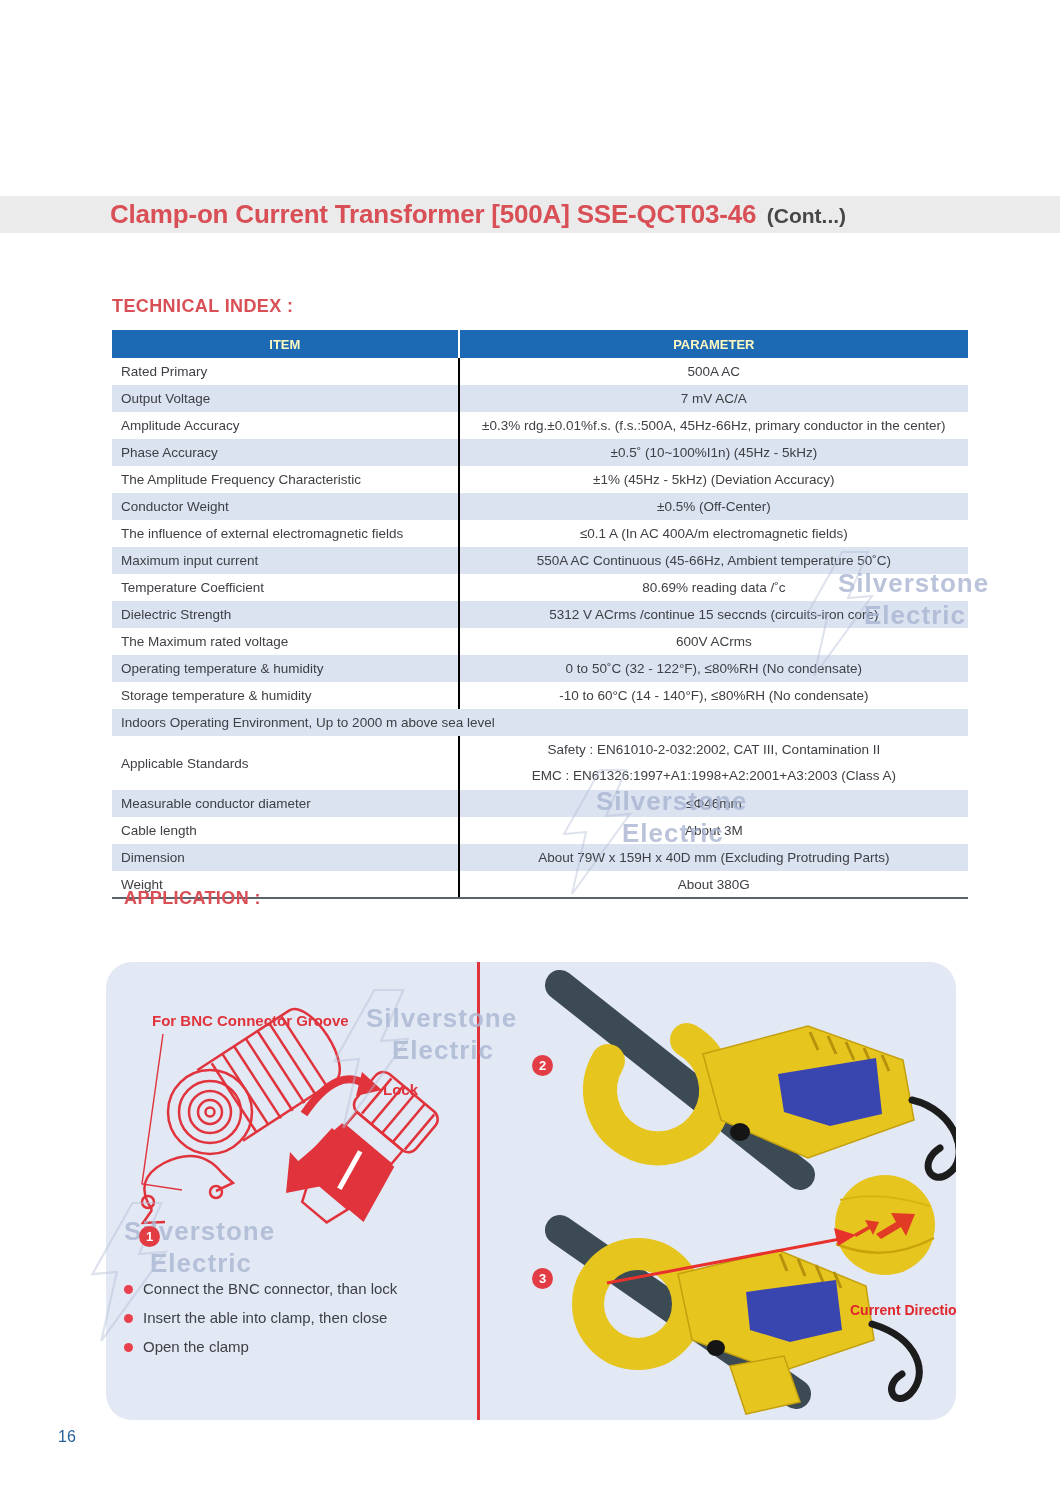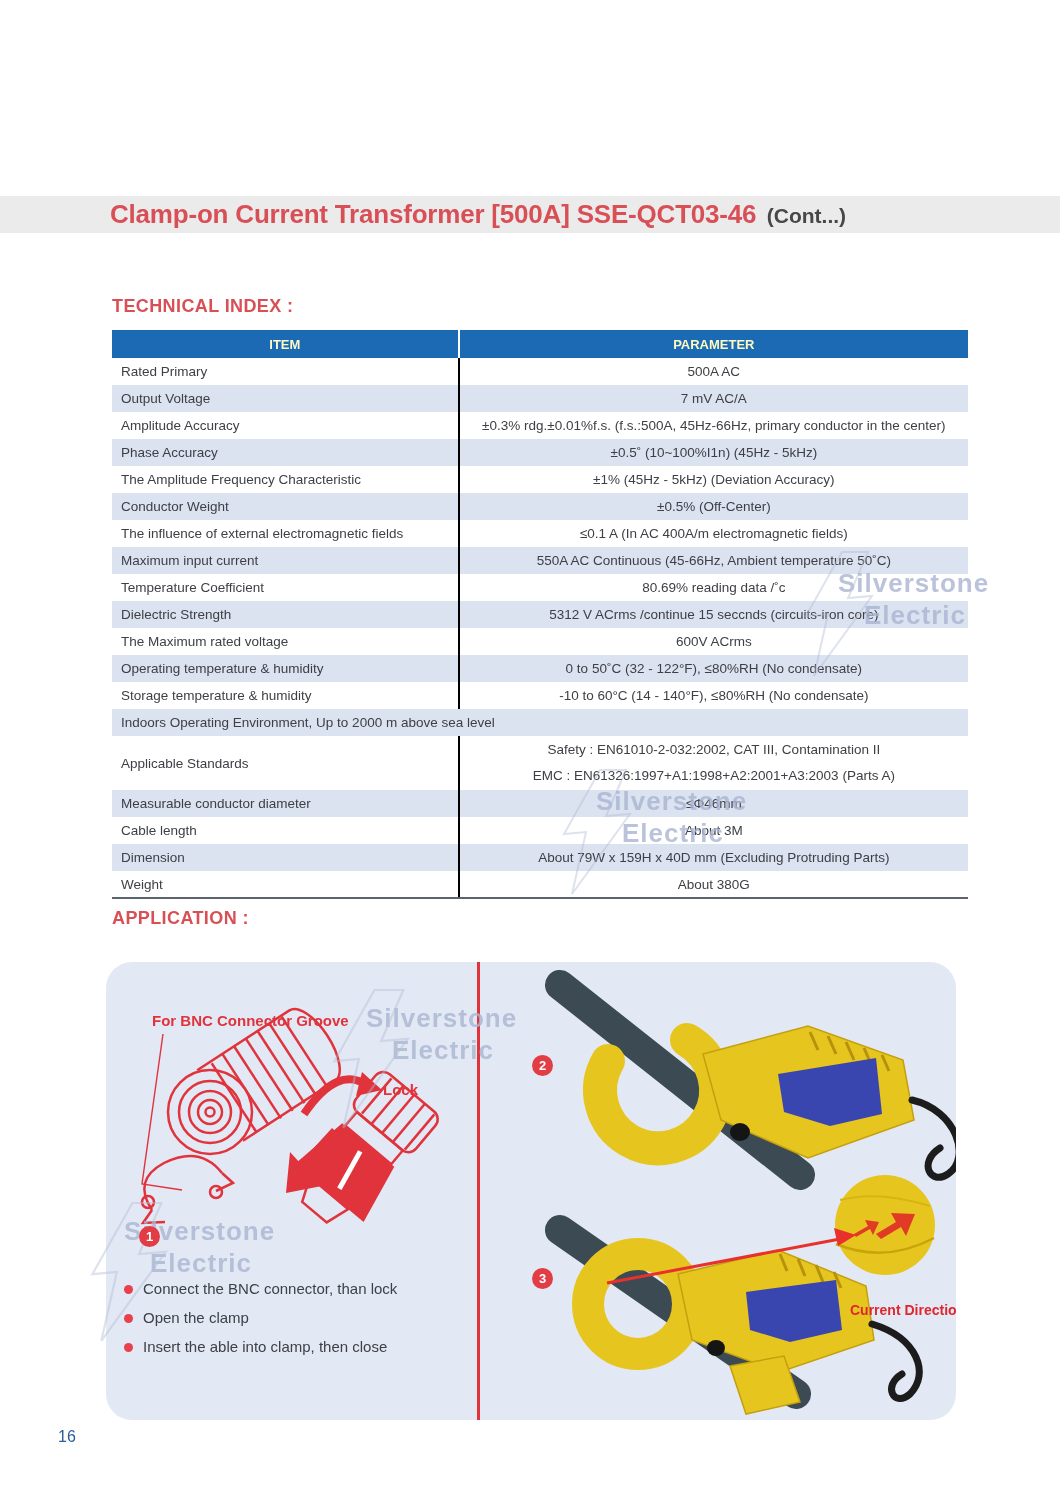--- a/index.html
+++ b/index.html
@@ -19,21 +19,21 @@
   body{background:#fff;font-family:"Liberation Sans",sans-serif;}
   .page{position:relative;width:1060px;height:1498px;background:#ffffff;overflow:hidden;margin:0 auto;}
 
   .title-band{position:absolute;left:0;top:196px;width:1060px;height:37px;background:#ecebec;}
   .doc-title{position:absolute;left:110px;top:199px;width:900px;white-space:nowrap;}
   .doc-title .main{font-size:26px;font-weight:700;color:var(--accent-red);letter-spacing:-0.2px;}
   .doc-title .cont{font-size:21px;font-weight:600;color:#474747;margin-left:6px;}
 
   .sec-heading{position:absolute;left:112px;font-size:18px;font-weight:700;color:var(--accent-red);letter-spacing:0.4px;}
   .sec-heading.tech{top:296px;}
-  .sec-heading.app{top:908px;}
+  .sec-heading.app{top:888px;margin-left:12px;}
 
   table.tech-table{position:absolute;left:112px;top:330px;width:856px;border-collapse:collapse;table-layout:fixed;}
   .tech-table th{background:var(--header-blue);color:#fef9c3;font-size:13px;font-weight:700;height:28px;text-align:center;}
   .tech-table th.th-item{width:40.5%;}
   .tech-table th.th-param{border-left:2px solid #fff;}
   .tech-table td{height:27px;font-size:13.5px;color:var(--text-dark);vertical-align:middle;padding:1px 0;}
   .tech-table td.item{text-align:left;padding-left:9px;}
   .tech-table td.param{text-align:center;border-left:2px solid #000000;}
   .tech-table tr.alt{background:var(--row-alt);}
   .tech-table tr:last-child td{border-bottom:2px solid #5c636c;}
@@ -140,21 +140,21 @@
           <td class="item">Storage temperature &amp; humidity</td>
           <td class="param">-10 to 60°C (14 - 140°F), ≤80%RH (No condensate)</td>
         </tr>
         <tr class="alt">
           <td colspan="2" class="item">Indoors Operating Environment, Up to 2000 m above sea level</td>
         </tr>
         <tr>
           <td class="item">Applicable Standards</td>
           <td class="param">
             <div class="pline">Safety : EN61010-2-032:2002, CAT III, Contamination II</div>
-            <div class="pline">EMC : EN61326:1997+A1:1998+A2:2001+A3:2003 (Parts A)</div>
+            <div class="pline">EMC : EN61326:1997+A1:1998+A2:2001+A3:2003 (Class A)</div>
           </td>
         </tr>
         <tr class="alt">
           <td class="item">Measurable conductor diameter</td>
           <td class="param">≤Φ46mm</td>
         </tr>
         <tr>
           <td class="item">Cable length</td>
           <td class="param">About 3M</td>
         </tr>
@@ -292,23 +292,23 @@
     <div class="num-circle nc-2">2</div>
     <div class="num-circle nc-3">3</div>
 
     <div class="steps">
       <div class="step">
         <span class="dot"></span>
         <span class="txt">Connect the BNC connector, than lock</span>
       </div>
       <div class="step">
         <span class="dot"></span>
-        <span class="txt">Open the clamp</span>
+        <span class="txt">Insert the able into clamp, then close</span>
       </div>
       <div class="step">
         <span class="dot"></span>
-        <span class="txt">Insert the able into clamp, then close</span>
+        <span class="txt">Open the clamp</span>
       </div>
     </div>
   </div>
 
   <div class="page-number">16</div>
 </div>
 
 </body></html>

